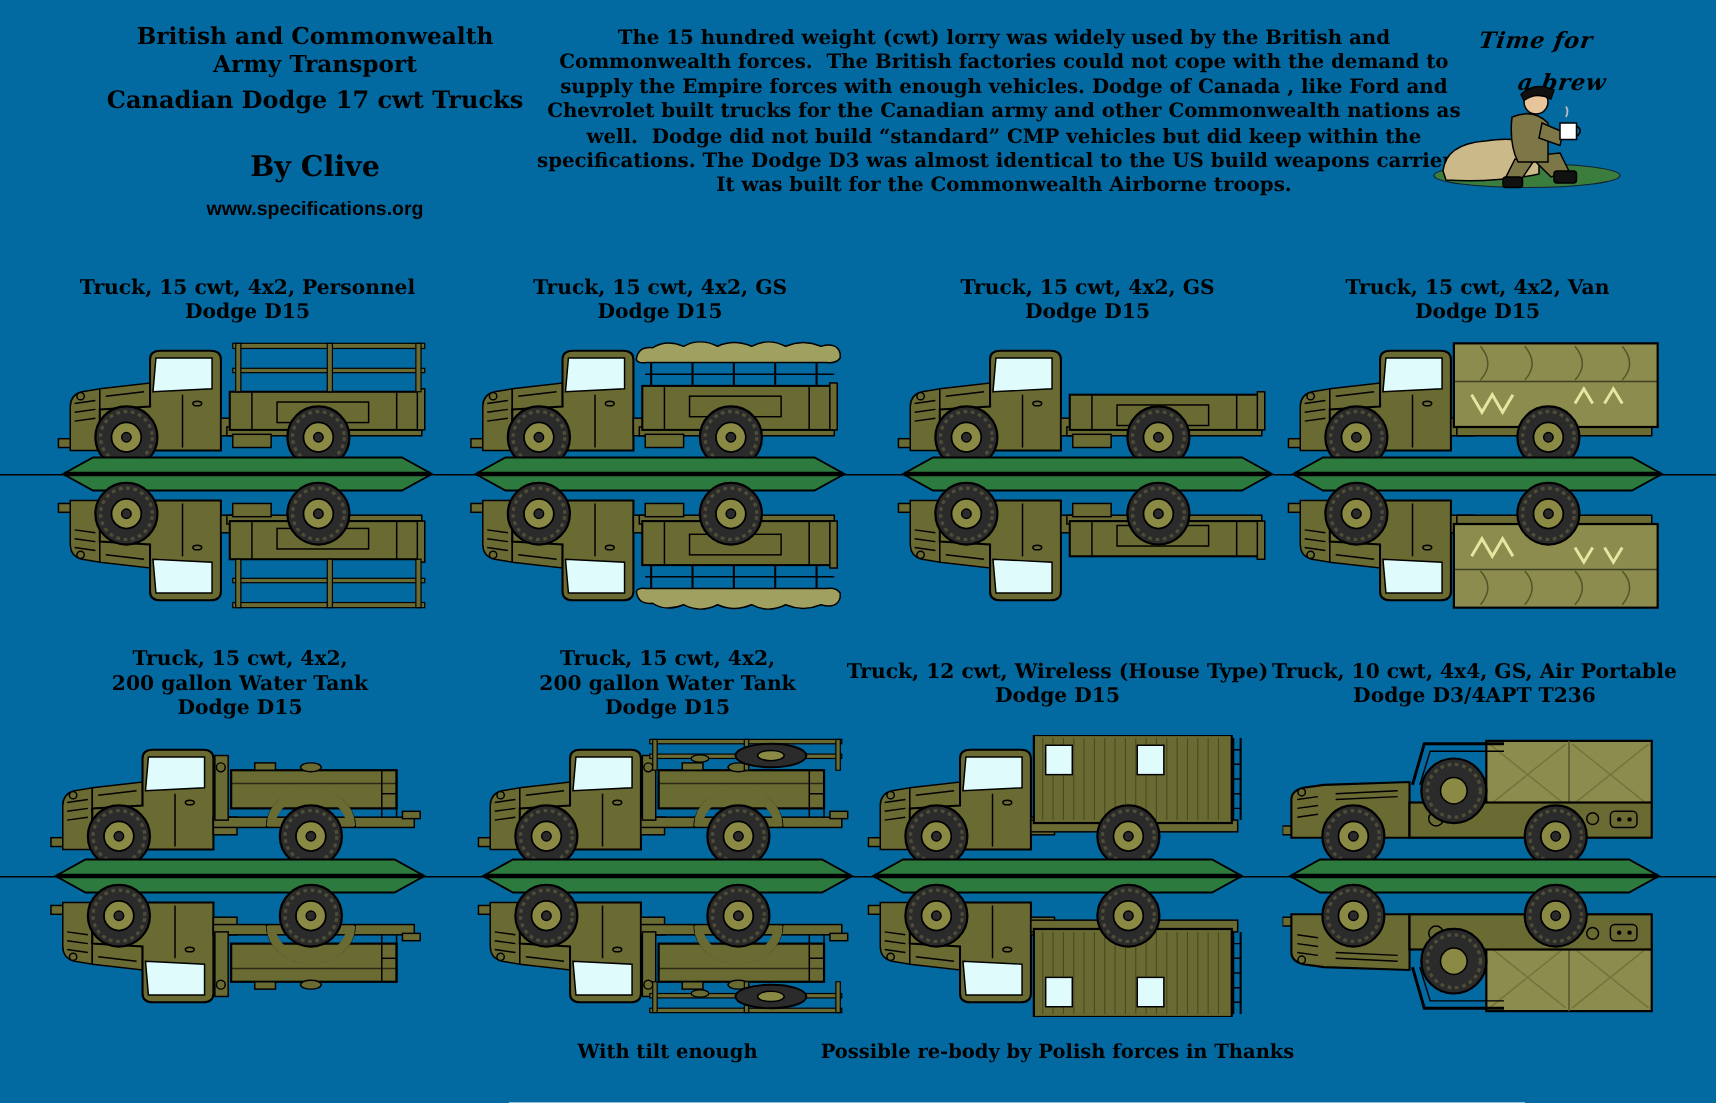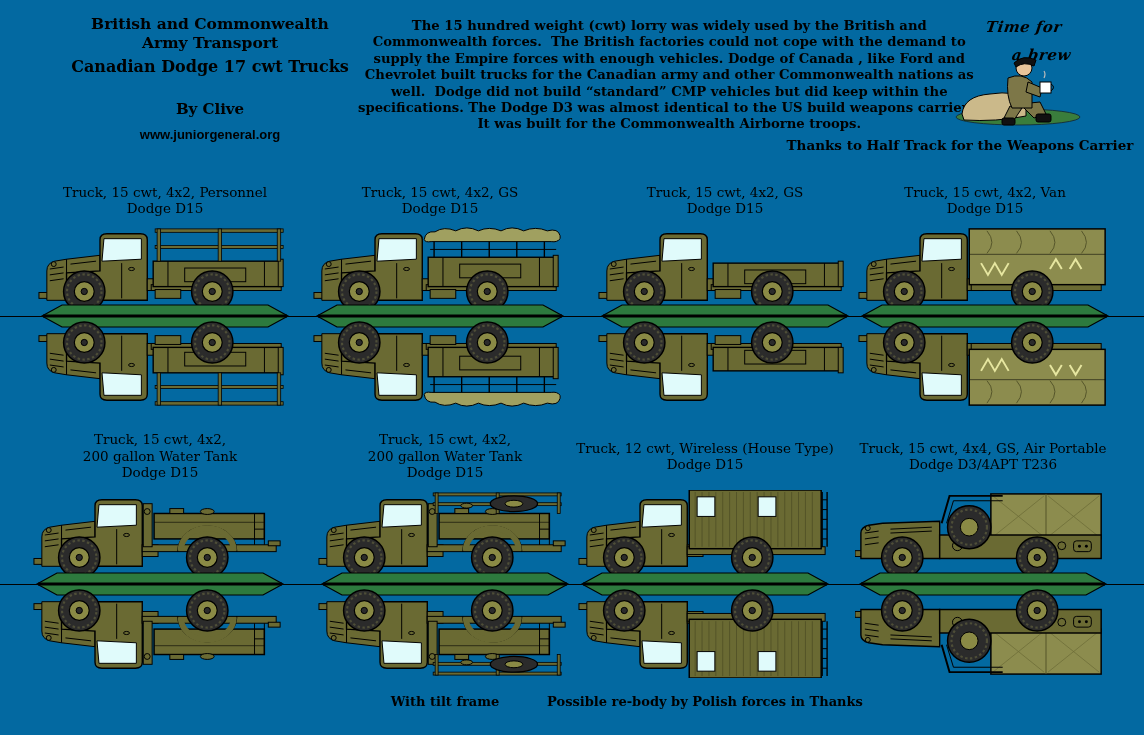--- a/index.html
+++ b/index.html
@@ -3,36 +3,36 @@
 <meta charset="utf-8">
 <style>
   html,body{margin:0;padding:0;background:#fff;}
   .page{position:relative;width:1144px;height:735px;background:#0369a1;overflow:hidden;
         font-family:"DejaVu Serif",serif;color:#000;}
   .abs{position:absolute;text-align:center;}
   
   .title-block{left:60px;top:14px;width:300px;text-align:center;}
   .title-main{font-size:15.5px;font-weight:bold;line-height:19px;white-space:pre-line;}
   .title-sub{font-size:16px;font-weight:bold;margin-top:5px;}
-  .byline{font-size:15px;font-weight:bold;margin-top:24px;}
+  .byline{font-size:19px;font-weight:bold;margin-top:24px;}
   .website{font-family:"Liberation Sans",sans-serif;font-size:13px;font-weight:bold;margin-top:9px;}
   .description{left:358px;top:18px;font-size:13.2px;font-weight:bold;line-height:16.4px;white-space:pre;}
   .credit{left:780px;top:137px;width:360px;text-align:center;font-size:13.5px;font-weight:bold;}
   
   .cartoon{left:950px;top:10px;width:190px;height:115px;}
   .brew-text{position:absolute;font-style:italic;font-weight:bold;font-size:15px;
              transform:skewX(-8deg);letter-spacing:.5px;white-space:nowrap;}
   .brew1{left:36px;top:8px;} .brew2{left:62px;top:36px;}
   .soldier{position:absolute;left:2px;top:34px;}
   
   .fold-line{left:0;width:1144px;height:1px;background:#000;}
   
   .unit{position:absolute;width:280px;}
   .truck-label{position:absolute;left:-20px;width:320px;text-align:center;font-size:13.5px;
-               font-weight:normal;line-height:16.5px;white-space:pre-line;
+               font-weight:bold;line-height:16.5px;white-space:pre-line;
                display:flex;flex-direction:column;justify-content:center;}
   .row1 .truck-label{top:0;height:44px;}
   .row2 .truck-label{top:0;height:56px;}
   .truck-art{position:absolute;left:12px;width:256px;height:90px;}
   .row1 .truck-top{top:46px;} .row1 .base{top:125px;} .row1 .mirror{top:142px;}
   .row2 .truck-top{top:62px;} .row2 .base{top:143px;} .row2 .mirror{top:160px;}
   .mirror svg{transform:scaleY(-1);}
   .base{position:absolute;left:15px;width:250px;height:26px;}
   .unit-caption{position:absolute;left:-40px;width:360px;text-align:center;
                 font-size:13px;font-weight:bold;}
@@ -41,21 +41,21 @@
 </head>
 <body>
 
 <div class="page">
 
   <div class="abs title-block">
     <div class="title-main">British and Commonwealth
 Army Transport</div>
     <div class="title-sub">Canadian Dodge 17 cwt Trucks</div>
     <div class="byline">By Clive</div>
-    <div class="website">www.juniorgeneral.org</div>
+    <div class="website">www.specifications.org</div>
   </div>
 
   <div class="abs description">The 15 hundred weight (cwt) lorry was widely used by the British and
 Commonwealth forces.  The British factories could not cope with the demand to
 supply the Empire forces with enough vehicles. Dodge of Canada , like Ford and
 Chevrolet built trucks for the Canadian army and other Commonwealth nations as
 well.  Dodge did not build “standard” CMP vehicles but did keep within the
 specifications. The Dodge D3 was almost identical to the US build weapons carriers.
 It was built for the Commonwealth Airborne troops.</div>
 
@@ -72,21 +72,20 @@
       <path d="M56,34 Q54,52 60,64 L80,64 L80,38 Q70,28 56,34 Z" fill="#7d7748" stroke="#000" stroke-width="1"></path>
       <path d="M76,38 L90,44 L88,53 L74,48 Z" fill="#7d7748" stroke="#000" stroke-width="1"></path>
       <circle cx="72" cy="24" r="8" fill="#e8c49a" stroke="#000" stroke-width="1"></circle>
       <path d="M62,19 Q71,10 84,16 L82,22 Q72,17 64,23 Z" fill="#111" stroke="#000"></path>
       <rect x="88" y="38" width="11" height="11" fill="#fff" stroke="#000" stroke-width="1"></rect>
       <path d="M99,40 q5,3 0,7" fill="none" stroke="#000" stroke-width="1"></path>
       <path d="M92,34 q2,-4 0,-7" fill="none" stroke="#bbb" stroke-width="1.2"></path>
     </svg>
   </div>
 
-  <div class="abs credit">Thanks to Half Track for the Weapons Carrier</div>
 
   <div class="abs fold-line" style="top:315.5px"></div>
   <div class="abs fold-line" style="top:583.5px"></div>
 
   <div class="unit row1" style="left:25px;top:178px">
     <div class="truck-label">Truck, 15 cwt, 4x2, Personnel
 Dodge D15</div>
     <div class="truck-art truck-top"><svg viewBox="0 0 260 92" width="256" height="90" preserveAspectRatio="none" xmlns="http://www.w3.org/2000/svg">
           <g>
    <rect x="2" y="70" width="12" height="6" fill="#6a6a33" stroke="#000"></rect>
@@ -682,21 +681,21 @@
    <circle cx="48" cy="69" r="10.1" fill="#8a8a45" stroke="#000" stroke-width="1.2"></circle>
    <circle cx="48" cy="69" r="3.2" fill="#2b2b2b" stroke="#000"></circle>
   </g>
           <g>
    <circle cx="178" cy="69" r="21" fill="#2b2b2b" stroke="#000" stroke-width="1.5"></circle>
    <circle cx="178" cy="69" r="17.5" fill="none" stroke="#4e4e38" stroke-width="2.2" stroke-dasharray="2.5 2.5"></circle>
    <circle cx="178" cy="69" r="10.1" fill="#8a8a45" stroke="#000" stroke-width="1.2"></circle>
    <circle cx="178" cy="69" r="3.2" fill="#2b2b2b" stroke="#000"></circle>
   </g>
         </svg></div>
-    <div class="unit-caption">With tilt frame</div>
+    <div class="unit-caption">With tilt enough</div>
   </div>
   <div class="unit row2" style="left:565px;top:428px">
     <div class="truck-label">Truck, 12 cwt, Wireless (House Type)
 Dodge D15</div>
     <div class="truck-art truck-top"><svg viewBox="0 0 260 92" width="256" height="90" preserveAspectRatio="none" xmlns="http://www.w3.org/2000/svg">
           <g>
    <rect x="2" y="70" width="12" height="6" fill="#6a6a33" stroke="#000"></rect>
    <path d="M10,78 L10,48 Q10,40 18,38 L30,36 L30,78 Z" fill="#6a6a33" stroke="#000"></path>
    <line x1="13" y1="46" x2="27" y2="44" stroke="#000"></line>
    <line x1="13" y1="52" x2="27" y2="50" stroke="#000"></line>
@@ -776,21 +775,21 @@
           <g>
    <circle cx="178" cy="69" r="21" fill="#2b2b2b" stroke="#000" stroke-width="1.5"></circle>
    <circle cx="178" cy="69" r="17.5" fill="none" stroke="#4e4e38" stroke-width="2.2" stroke-dasharray="2.5 2.5"></circle>
    <circle cx="178" cy="69" r="10.1" fill="#8a8a45" stroke="#000" stroke-width="1.2"></circle>
    <circle cx="178" cy="69" r="3.2" fill="#2b2b2b" stroke="#000"></circle>
   </g>
         </svg></div>
     <div class="unit-caption">Possible re-body by Polish forces in Thanks</div>
   </div>
   <div class="unit row2" style="left:843px;top:428px">
-    <div class="truck-label">Truck, 15 cwt, 4x4, GS, Air Portable
+    <div class="truck-label">Truck, 10 cwt, 4x4, GS, Air Portable
 Dodge D3/4APT T236</div>
     <div class="truck-art truck-top"><svg viewBox="0 0 260 92" width="256" height="90" preserveAspectRatio="none" xmlns="http://www.w3.org/2000/svg">
           <g>
        <rect x="138" y="4" width="112" height="46" fill="#8c8c4e" stroke="#000" stroke-width="1.5"></rect>
        <path d="M140,6 L192,48 M192,6 L140,48 M196,6 L248,48 M248,6 L196,48" stroke="#6e6e38" stroke-width="1" fill="none" opacity=".8"></path>
        <line x1="194" y1="4" x2="194" y2="50" stroke="#55552a"></line>
        <rect x="0" y="62" width="10" height="6" fill="#6a6a33" stroke="#000"></rect>
        <path d="M6,70 L6,44 Q6,38 14,36 L28,34 L86,32 L86,70 Z" fill="#6a6a33" stroke="#000" stroke-width="1.4"></path>
        <line x1="10" y1="44" x2="24" y2="42" stroke="#000"></line>
        <line x1="10" y1="50" x2="24" y2="48" stroke="#000"></line>

